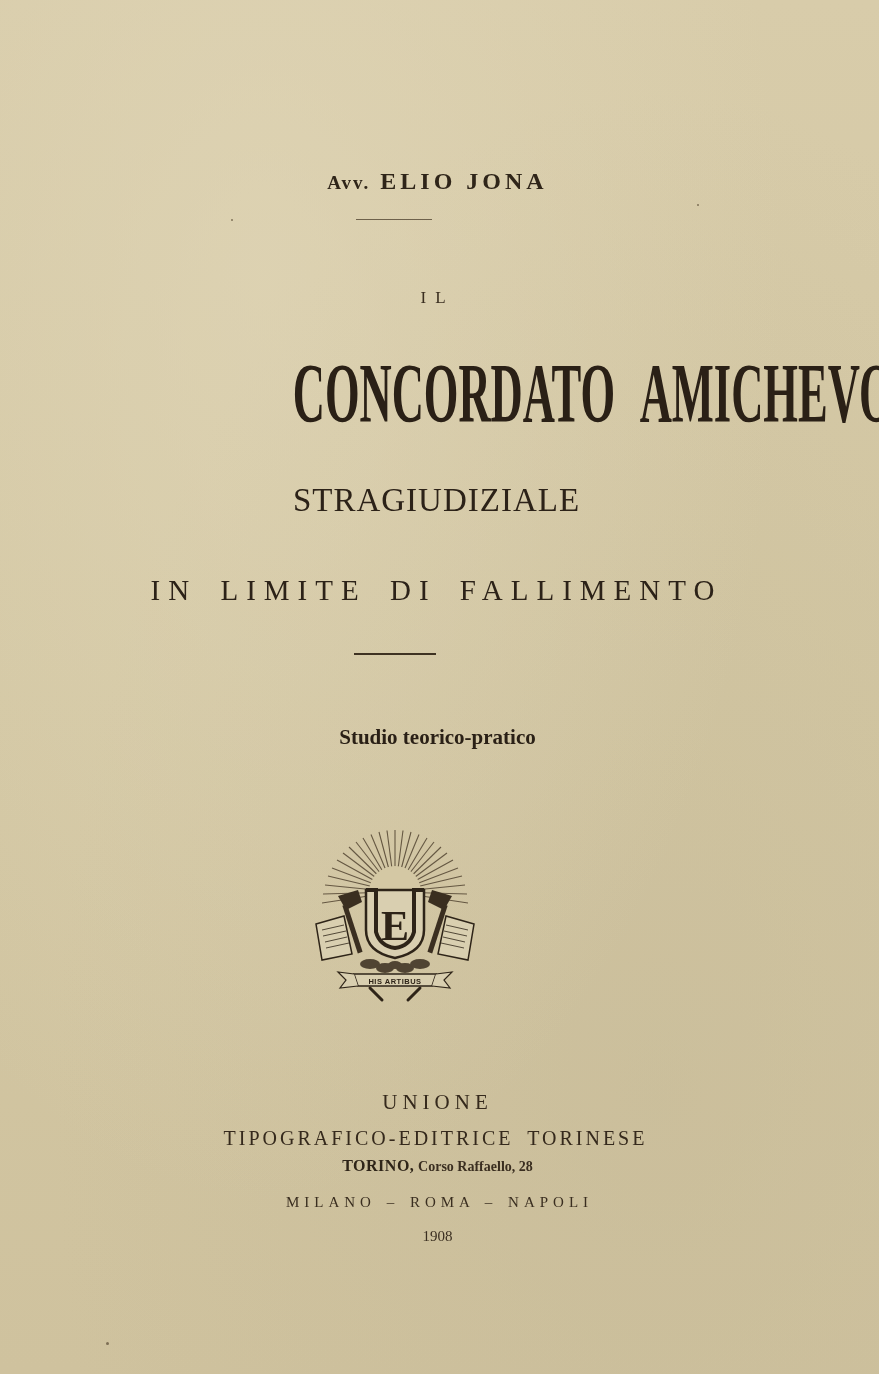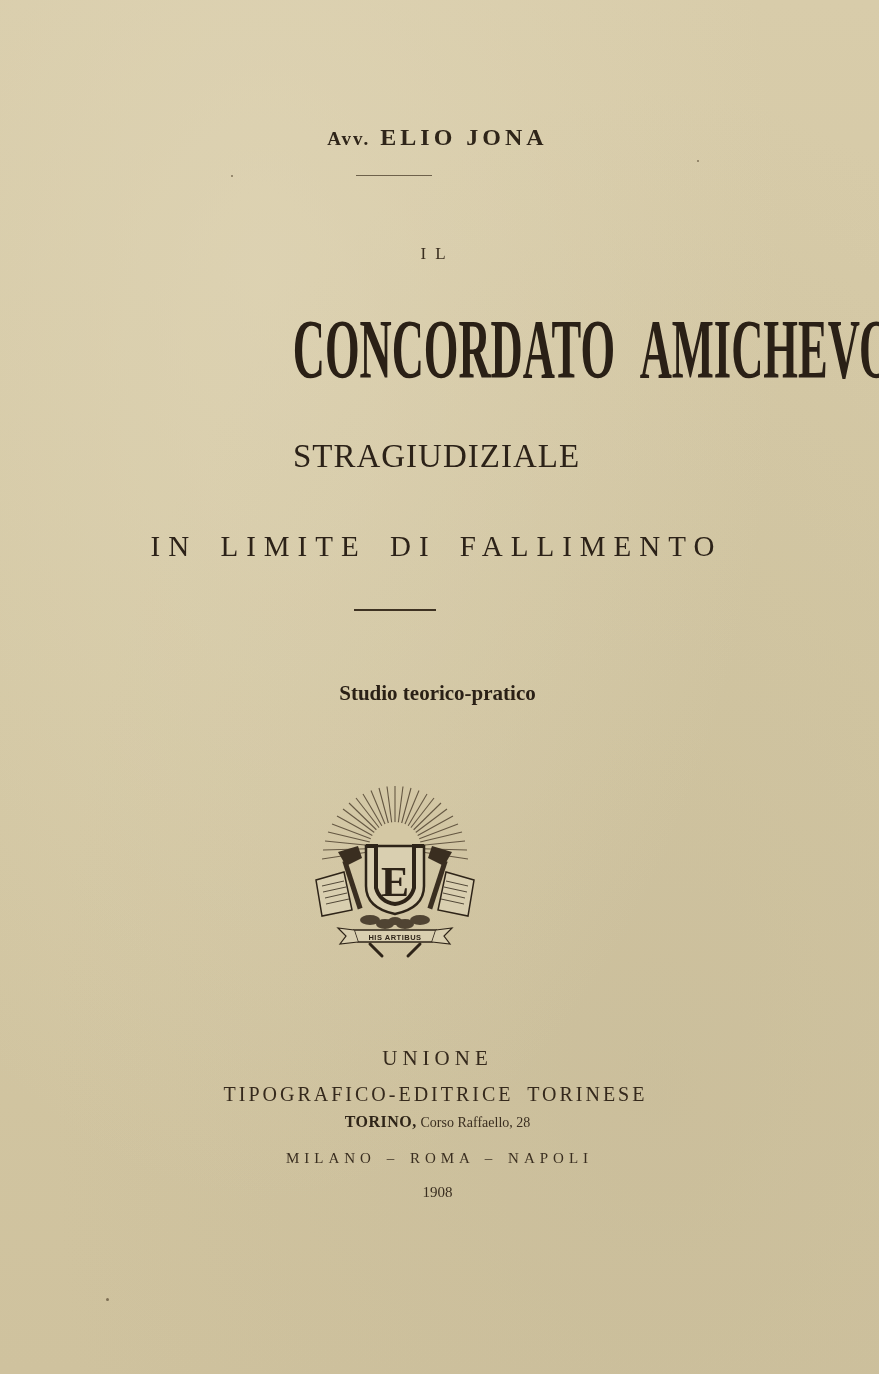--- a/index.html
+++ b/index.html
@@ -15,20 +15,21 @@
       background-image:
         radial-gradient(ellipse at 30% 20%, rgba(226,216,186,0.55) 0%, rgba(226,216,186,0) 60%),
         radial-gradient(ellipse at 75% 80%, rgba(196,184,150,0.45) 0%, rgba(196,184,150,0) 65%),
         linear-gradient(180deg, #d8ccaa 0%, #d3c7a3 50%, #cfc29e 100%);
       color: #2e2418;
       font-family: "DejaVu Serif", "Liberation Serif", serif;
     }
     .page {
       position: absolute;
       inset: 0;
+      margin-top: 44px;
     }
     .line {
       position: absolute;
       left: 0;
       width: 879px;
       text-align: center;
       white-space: nowrap;
     }
     .author {
       top: 124px;
@@ -145,20 +146,21 @@
     }
     .address .city {
       font-weight: bold;
       font-size: 16px;
       letter-spacing: 0.5px;
       text-align: center;
     }
     .address .street {
       font-size: 14px;
       color: #3a2e20;
+      font-weight: bold;
     }
     .cities {
       top: 1150px;
       left: 0;
       font-family: "Liberation Serif", serif;
       font-size: 15px;
       letter-spacing: 5px;
       word-spacing: 2px;
       color: #3a2e20;
     }

